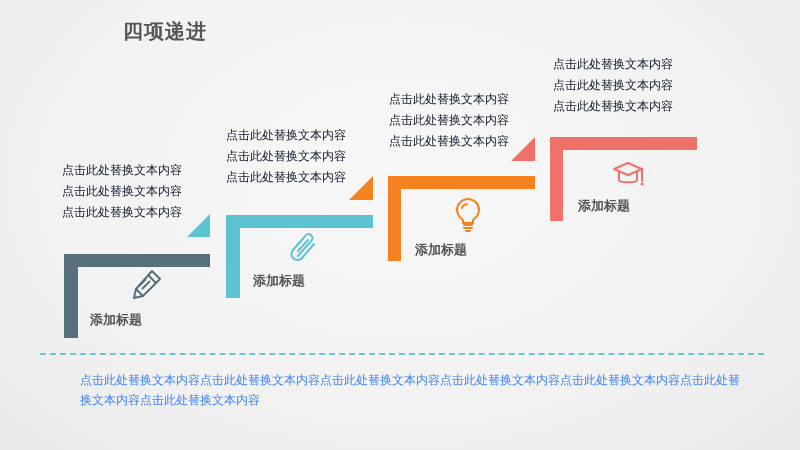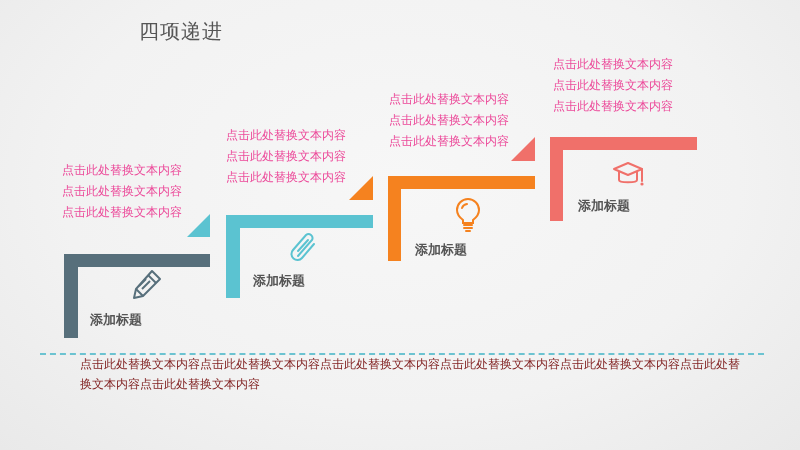--- a/index.html
+++ b/index.html
@@ -3,40 +3,40 @@
 <meta charset="utf-8">
 <style>
   html, body { margin:0; padding:0; }
   body {
     width:800px; height:450px; overflow:hidden; position:relative;
     background: radial-gradient(ellipse at 50% 40%, #f7f7f7 0%, #f2f2f2 60%, #e9e9e9 100%);
     font-family: "DejaVu Sans", "Liberation Sans", sans-serif;
     color:#666;
   }
   .title {
-    position:absolute; left:139px; top:18px;
-    font-size:20px; font-weight:normal; color:#555; letter-spacing:1px;
+    position:absolute; left:123px; top:18px;
+    font-size:20px; font-weight:bold; color:#555; letter-spacing:1px;
   }
   .bar { position:absolute; }
   .tri { position:absolute; width:0; height:0; }
   .desc {
-    position:absolute; font-size:12px; line-height:21px; color:#ec4899; white-space:nowrap;
+    position:absolute; font-size:12px; line-height:21px; color:#0f172a; white-space:nowrap;
   }
   .step-label {
     position:absolute; font-size:13px; font-weight:bold; color:#555; white-space:nowrap;
     text-align:left; width:100px;
   }
   .icon { position:absolute; }
   .dash {
     position:absolute; left:40px; top:353px; width:724px; height:0;
     border-top:2px dashed #6cc3d1;
   }
   .footer {
-    position:absolute; left:80px; top:354px; width:660px;
-    font-size:12px; line-height:20px; color:#7f1d1d;
+    position:absolute; left:80px; top:370px; width:660px;
+    font-size:12px; line-height:20px; color:#3b82f6;
   }
 </style>
 </head>
 <body>
 
 <div class="title">四项递进</div>
 
 <div>
   <div class="desc" style="left:62px; top:160px;">
     <div>点击此处替换文本内容</div>

